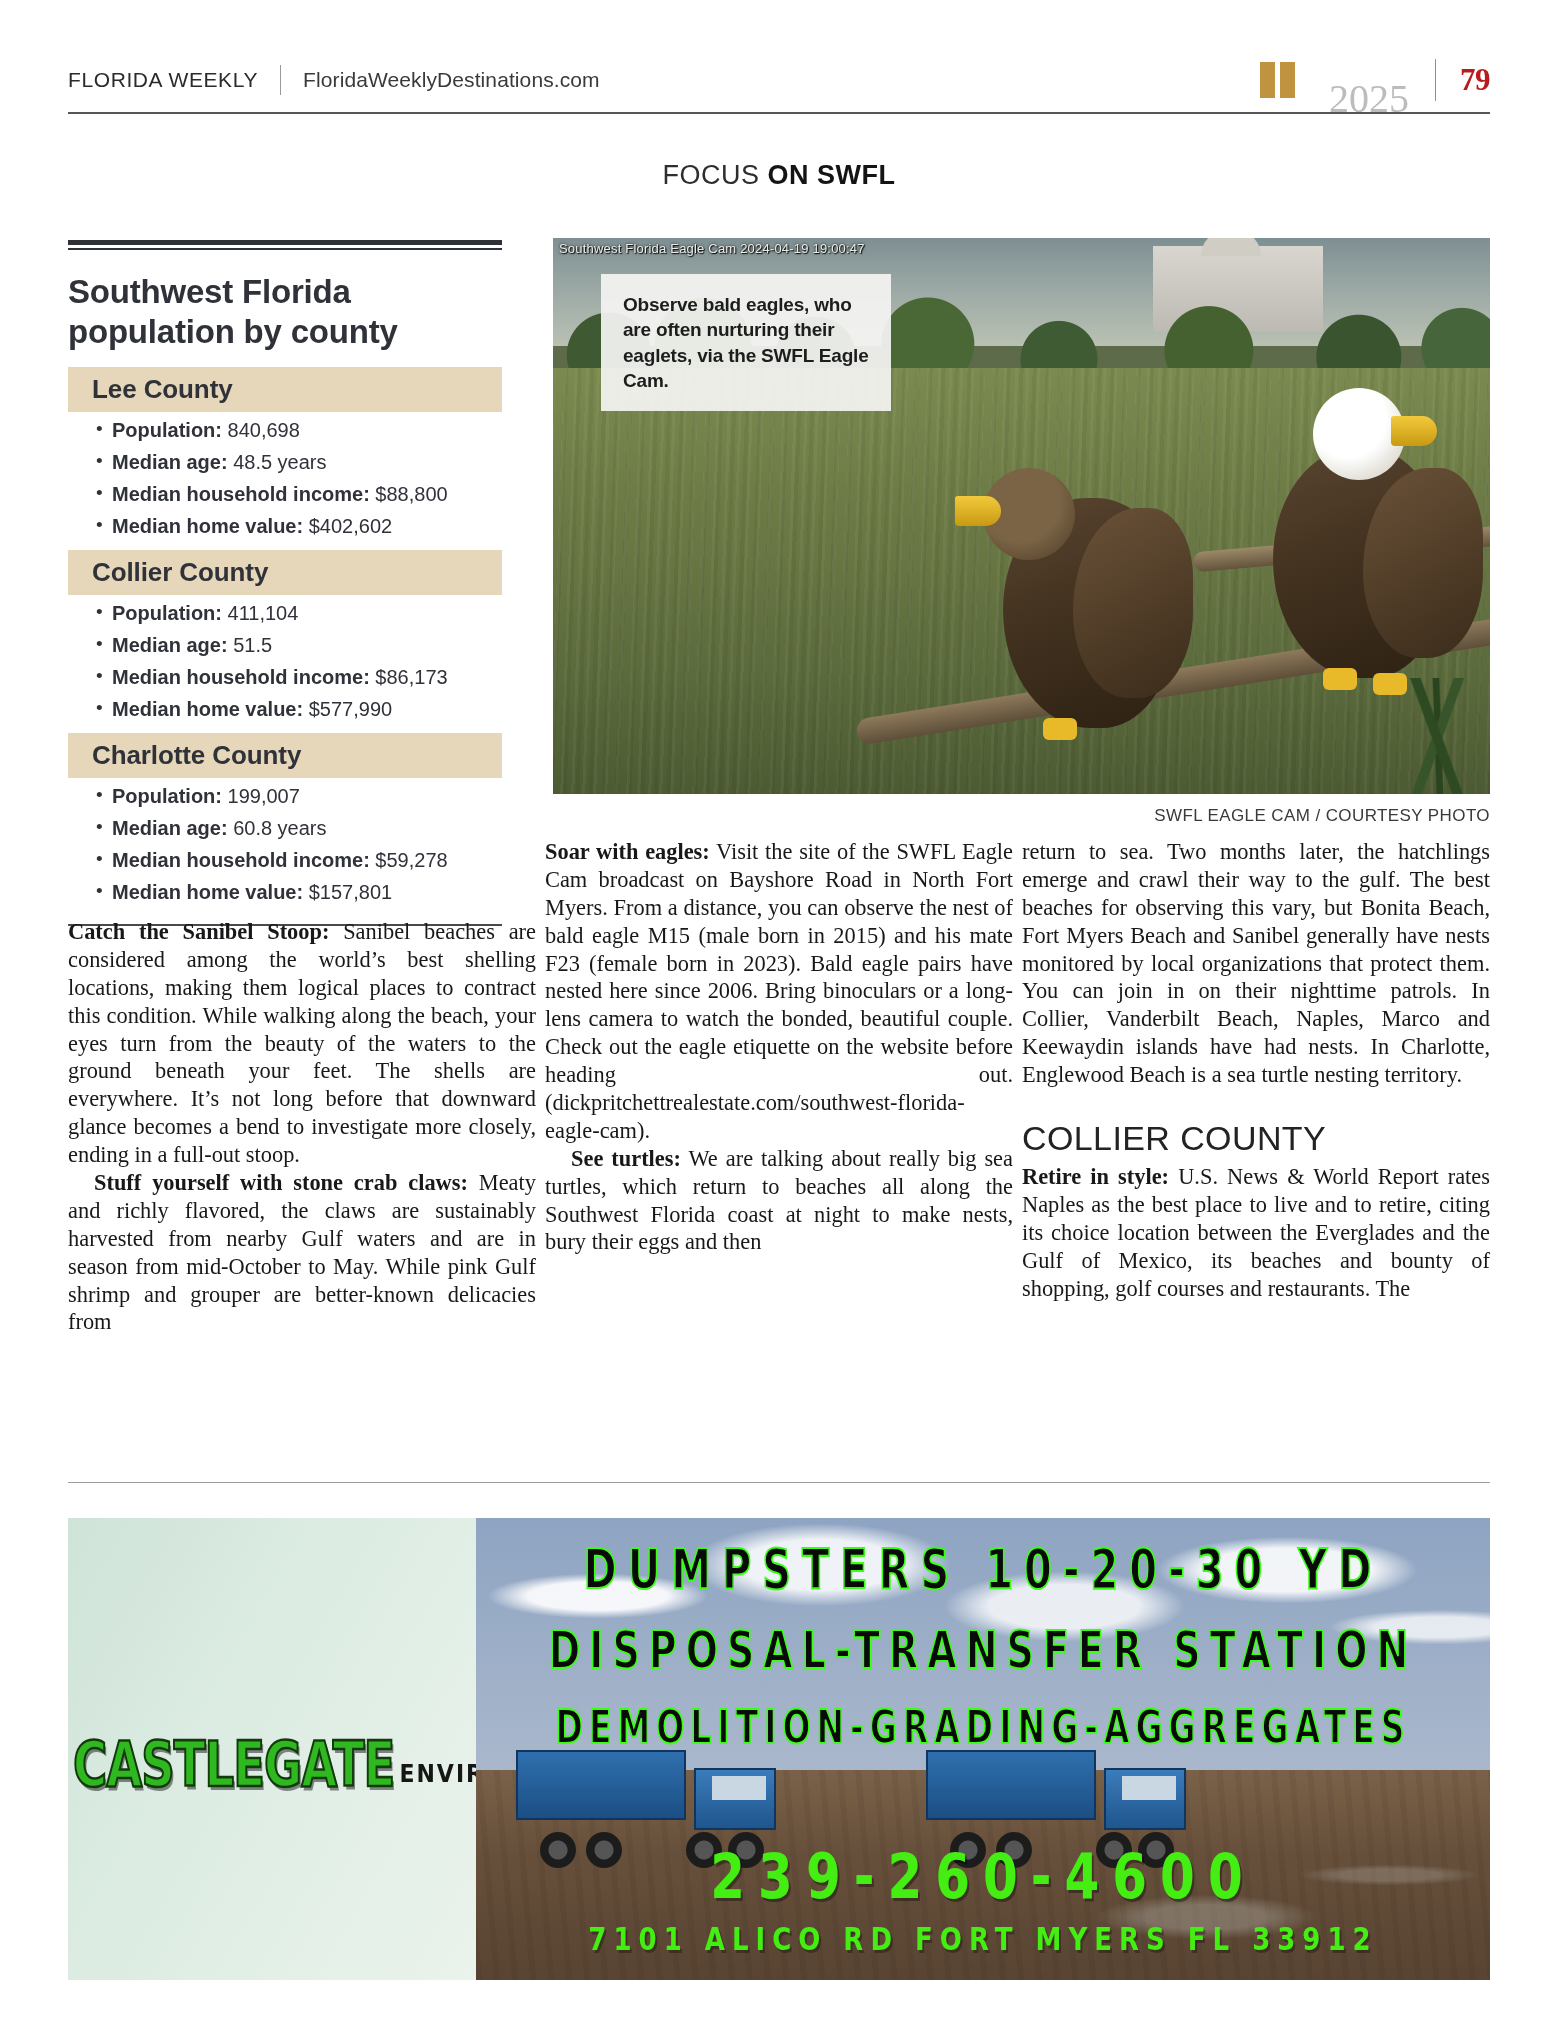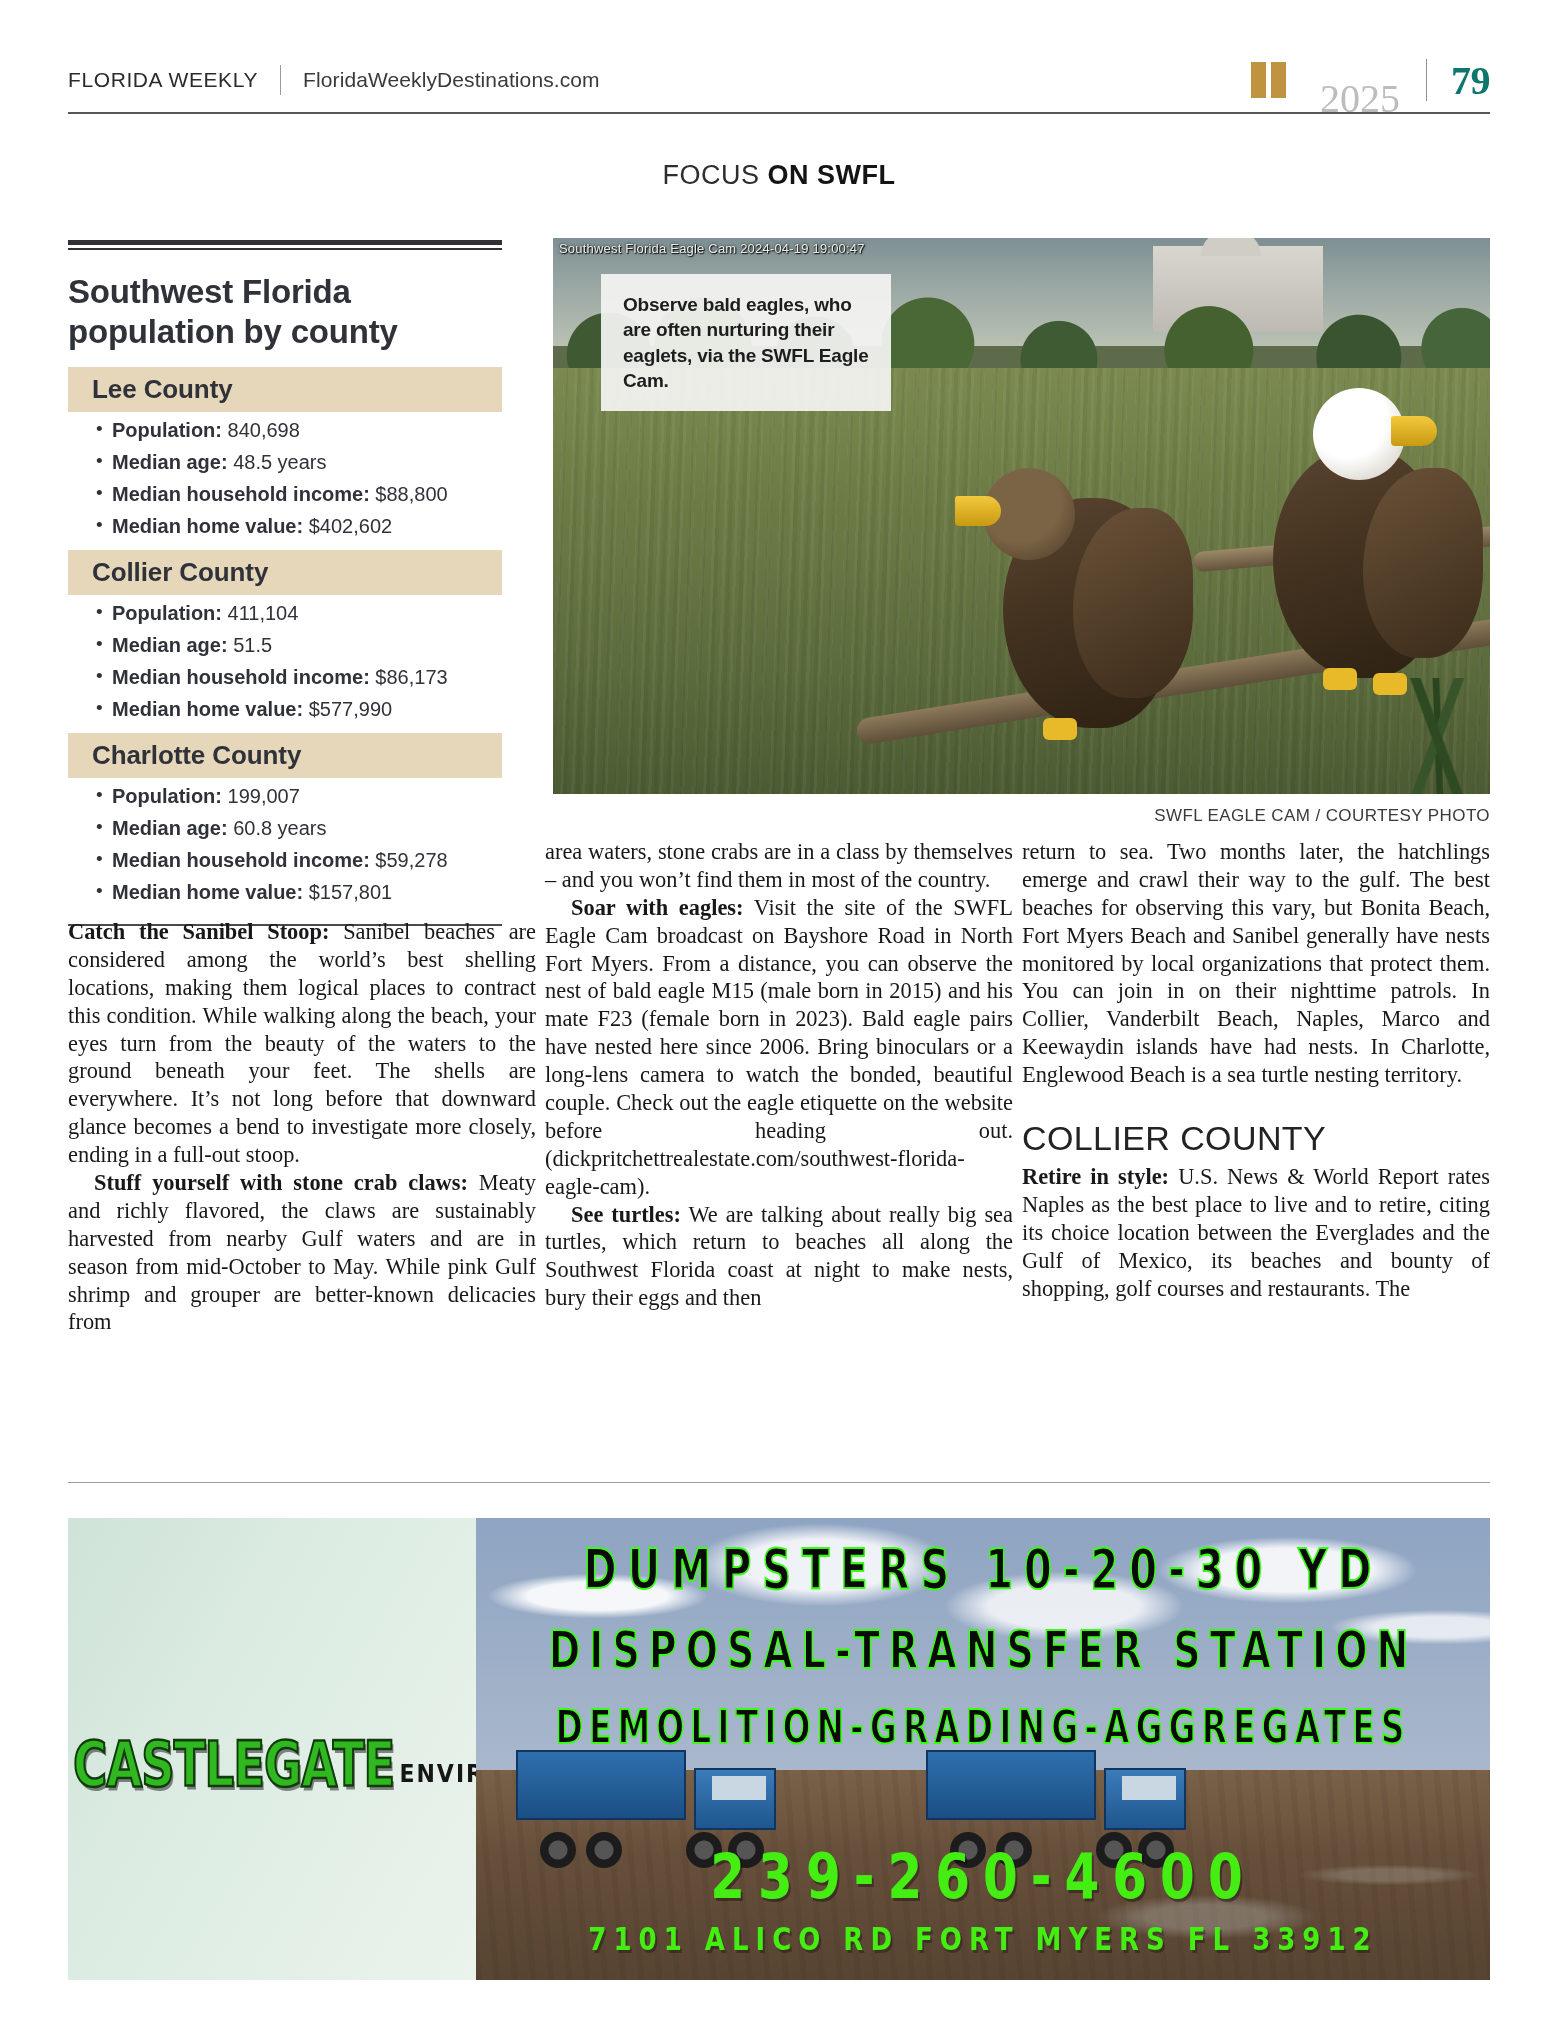--- a/index.html
+++ b/index.html
@@ -32,22 +32,22 @@
   .mast-dest {
     font-family: "Liberation Serif", serif; font-size: 40px; color: #1a1a2a;
     letter-spacing: 0.5px; font-weight: 400; white-space: nowrap;
   }
   .mast-year {
     font-family: "Liberation Serif", serif; font-size: 40px; color: #bcbcbc;
     margin-left: 12px; font-weight: 400; margin-top: 36px;
   }
   .mast-sep2 { width: 1px; height: 42px; background: #8e8e8e; margin: 0 24px 0 26px; }
   .mast-page {
-    font-family: "Liberation Serif", serif; font-size: 40px; font-weight: bold;
-    color: #0f766e; letter-spacing: -0.5px;
+    font-family: "Liberation Serif", serif; font-size: 31px; font-weight: bold;
+    color: #b91c1c; letter-spacing: -0.5px;
   }
   .mast-rule { position: absolute; left: 68px; top: 112px; width: 1422px; height: 2px; background: #575757; }
 
   
   .focus-label {
     position: absolute; left: 0; top: 160px; width: 1558px; text-align: center;
     font-size: 27px; color: #2e2e2e; letter-spacing: 0.5px;
   }
   .focus-label b { font-weight: bold; color: #141414; }
 
@@ -402,21 +402,20 @@
   <div class="photo-credit">SWFL EAGLE CAM / COURTESY PHOTO</div>
 
   <div class="cols">
 
     <div class="col col1">
       <p><b>Catch the Sanibel Stoop:</b><span> Sanibel beaches are considered among the world’s best shelling locations, making them logical places to contract this condition. While walking along the beach, your eyes turn from the beauty of the waters to the ground beneath your feet. The shells are everywhere. It’s not long before that downward glance becomes a bend to investigate more closely, ending in a full-out stoop.</span></p>
       <p><b>Stuff yourself with stone crab claws:</b><span> Meaty and richly flavored, the claws are sustainably harvested from nearby Gulf waters and are in season from mid-October to May. While pink Gulf shrimp and grouper are better-known delicacies from</span></p>
     </div>
 
     <div class="col col2">
-      <p><span>area waters, stone crabs are in a class by themselves – and you won’t find them in most of the country.</span></p>
       <p><b>Soar with eagles:</b><span> Visit the site of the SWFL Eagle Cam broadcast on Bayshore Road in North Fort Myers. From a distance, you can observe the nest of bald eagle M15 (male born in 2015) and his mate F23 (female born in 2023). Bald eagle pairs have nested here since 2006. Bring binoculars or a long-lens camera to watch the bonded, beautiful couple. Check out the eagle etiquette on the website before heading out. (dickpritchettrealestate.com/southwest-florida-eagle-cam).</span></p>
       <p><b>See turtles:</b><span> We are talking about really big sea turtles, which return to beaches all along the Southwest Florida coast at night to make nests, bury their eggs and then</span></p>
     </div>
 
     <div class="col col3">
       <p><span>return to sea. Two months later, the hatchlings emerge and crawl their way to the gulf. The best beaches for observing this vary, but Bonita Beach, Fort Myers Beach and Sanibel generally have nests monitored by local organizations that protect them. You can join in on their nighttime patrols. In Collier, Vanderbilt Beach, Naples, Marco and Keewaydin islands have had nests. In Charlotte, Englewood Beach is a sea turtle nesting territory.</span></p>
       <div class="sub-head">COLLIER COUNTY</div>
       <p><b>Retire in style:</b><span> U.S. News &amp; World Report rates Naples as the best place to live and to retire, citing its choice location between the Everglades and the Gulf of Mexico, its beaches and bounty of shopping, golf courses and restaurants. The</span></p>
     </div>
 

